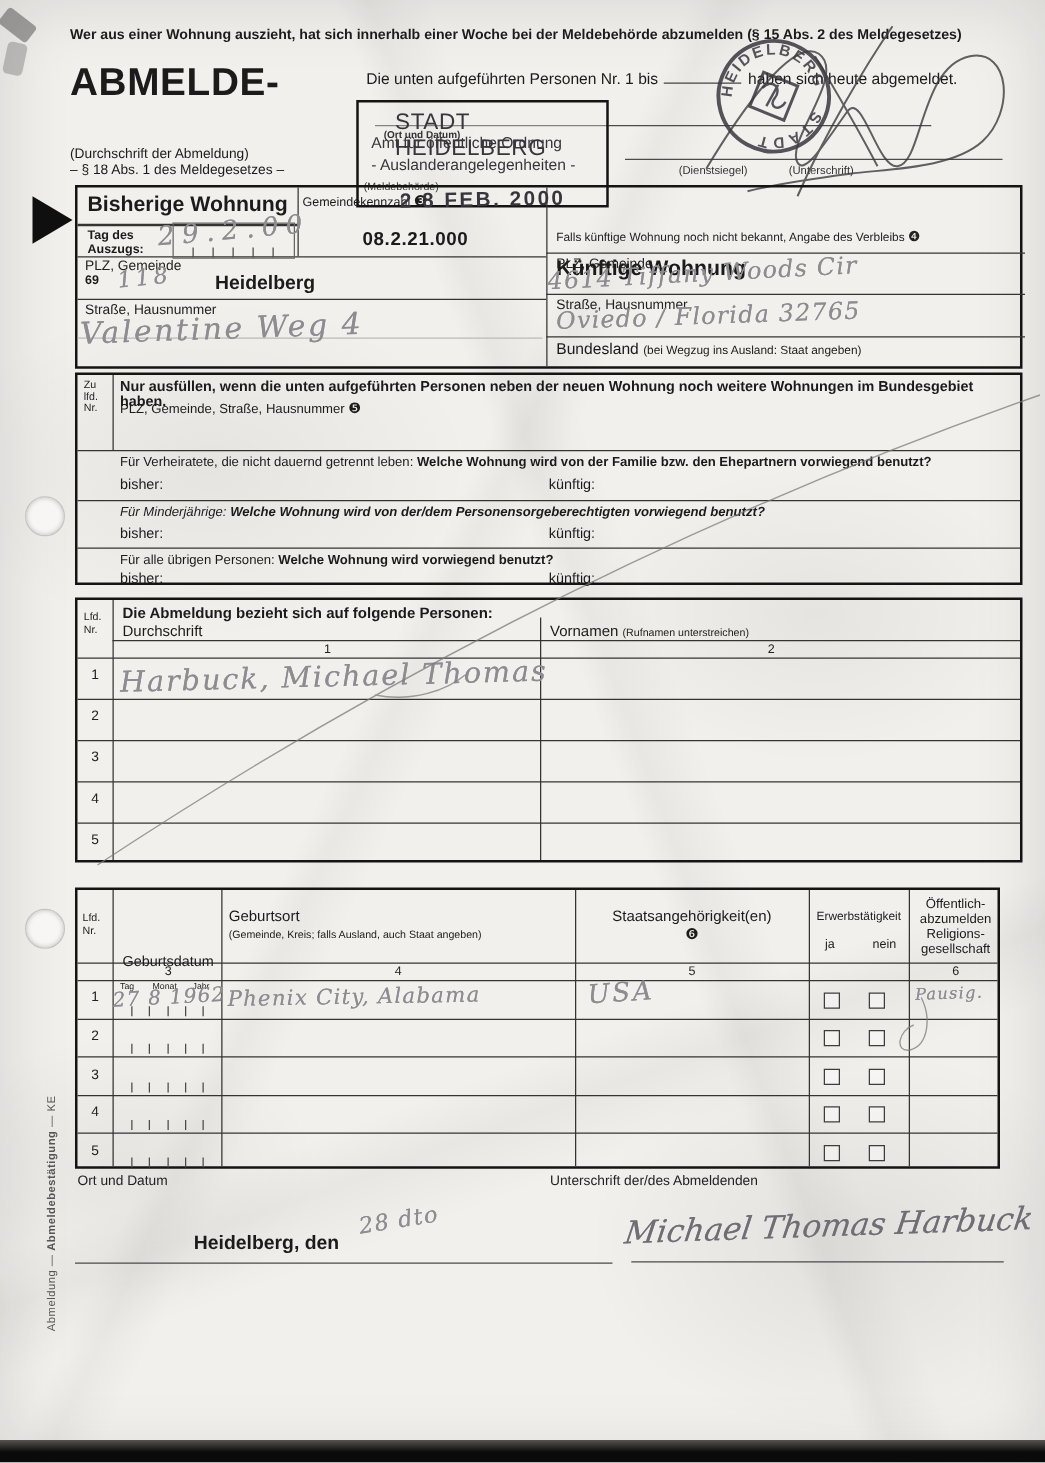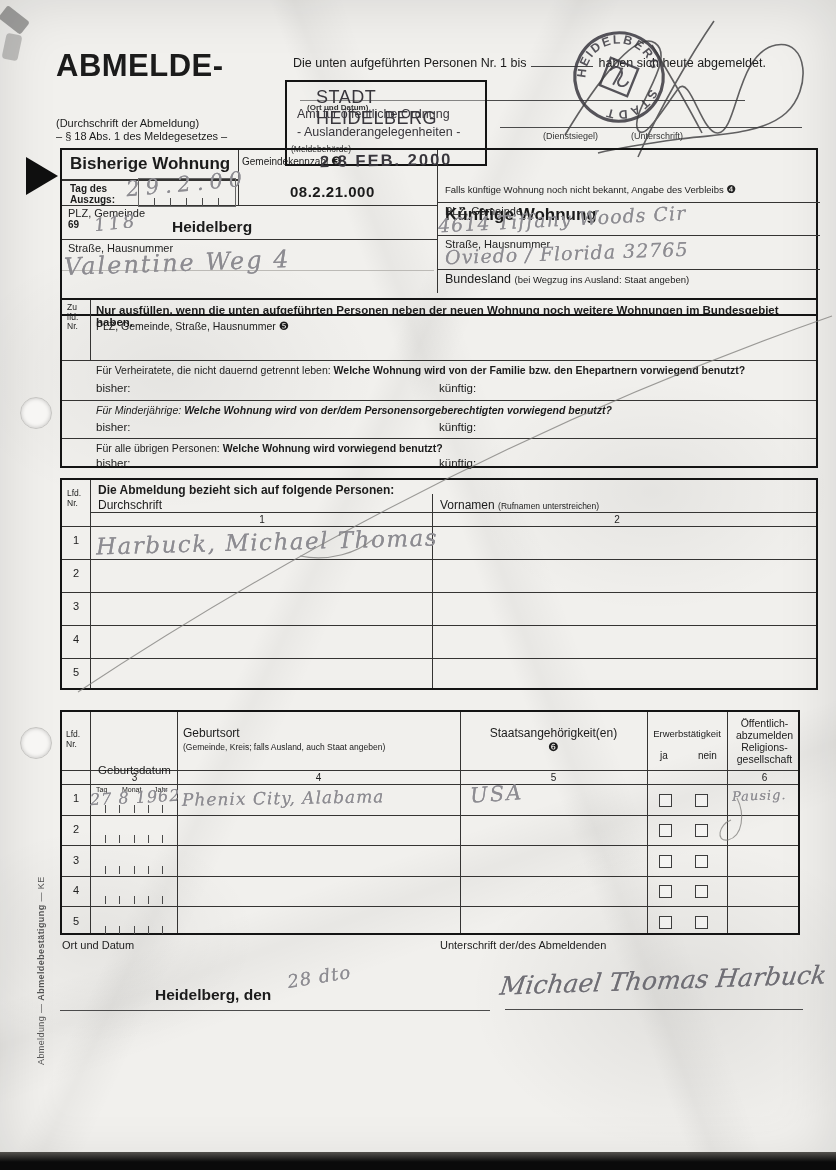--- a/index.html
+++ b/index.html
@@ -35,20 +35,21 @@
 
 <div class="page">
 
   <div class="abs" style="left:0;top:12px;width:28px;height:16px;background:#3a3a3a;opacity:.45;transform:rotate(38deg);border-radius:3px;"></div>
   <div class="abs" style="left:4px;top:34px;width:16px;height:26px;background:#4a4a4a;opacity:.3;transform:rotate(12deg);border-radius:4px;"></div>
   <div class="abs" style="left:20px;top:397px;width:30px;height:30px;border-radius:50%;background:#f7f6f4;border:1px solid #c5c4c1;box-shadow:inset 0 0 4px rgba(0,0,0,.22);"></div>
   <div class="abs" style="left:20px;top:727px;width:30px;height:30px;border-radius:50%;background:#f7f6f4;border:1px solid #c5c4c1;box-shadow:inset 0 0 4px rgba(0,0,0,.22);"></div>
   <div class="abs" style="left:26px;top:157px;width:0;height:0;border-left:32px solid #0f0f0f;border-top:19px solid transparent;border-bottom:19px solid transparent;"></div>
   <div class="abs" style="left:0;top:1152px;width:836px;height:18px;background:linear-gradient(#55534f,#0a0a0a 55%);"></div>
 
+  <div class="abs b" style="left:56px;top:22px;width:765px;font-size:11.3px;">Wer aus einer Wohnung auszieht, hat sich innerhalb einer Woche bei der Meldebehörde abzumelden (§ 15 Abs. 2 des Meldegesetzes)</div>
   <div class="abs b" style="left:56px;top:48px;font-size:31px;letter-spacing:.5px;">ABMELDE-</div>
   <div class="abs" style="left:56px;top:117px;font-size:11px;">(Durchschrift der Abmeldung)</div>
   <div class="abs" style="left:56px;top:130px;font-size:11px;">– § 18 Abs. 1 des Meldegesetzes –</div>
 
   <div class="abs" style="left:293px;top:55px;font-size:12.5px;white-space:nowrap;">
     <span>Die unten aufgeführten Personen Nr. 1 bis</span><span style="display:inline-block;width:62px;border-bottom:1px solid #444;height:11px;margin:0 5px;"></span><span>haben sich heute abgemeldet.</span>
   </div>
 
   <div class="hline" style="left:300px;top:100px;width:445px;background:#4b4b4b;"></div>
   <div class="hline" style="left:500px;top:127px;width:302px;background:#4b4b4b;"></div>
@@ -81,21 +82,21 @@
   </svg>
 
   <svg class="abs" viewBox="0 0 290 150" style="left:540px;top:15px;width:290px;height:150px;">
     <g fill="none" stroke="#3c3c3e" stroke-width="1.6" opacity=".8">
       <path d="M25,120 C55,70 95,15 115,28 C138,44 88,98 98,115 C104,126 122,96 138,74 C150,58 162,120 178,118 C198,116 196,38 236,30 C268,24 272,74 246,98 C222,120 170,120 140,124 C110,128 78,133 58,138"></path>
       <path d="M98,142 C120,92 152,38 174,6"></path>
       <path d="M112,30 C130,60 150,95 162,118"></path>
     </g>
   </svg>
 
-  <div class="box" style="left:60px;top:148px;width:758px;height:168px;">
+  <div class="box" style="left:60px;top:148px;width:758px;height:147px;">
     <div class="vline" style="left:375px;top:0;height:143px;"></div>
     <div class="vline" style="left:176px;top:0;height:55px;"></div>
     <div class="hline" style="left:0;top:29px;width:176px;height:1.5px;"></div>
     <div class="hline" style="left:0;top:55px;width:375px;"></div>
     <div class="hline" style="left:0;top:89px;width:375px;"></div>
     <div class="hline" style="left:375px;top:52px;width:383px;"></div>
     <div class="hline" style="left:375px;top:85px;width:383px;"></div>
     <div class="hline" style="left:375px;top:119px;width:383px;"></div>
     <div class="hline" style="left:0;top:120px;width:372px;background:#bcbab6;"></div>
 

